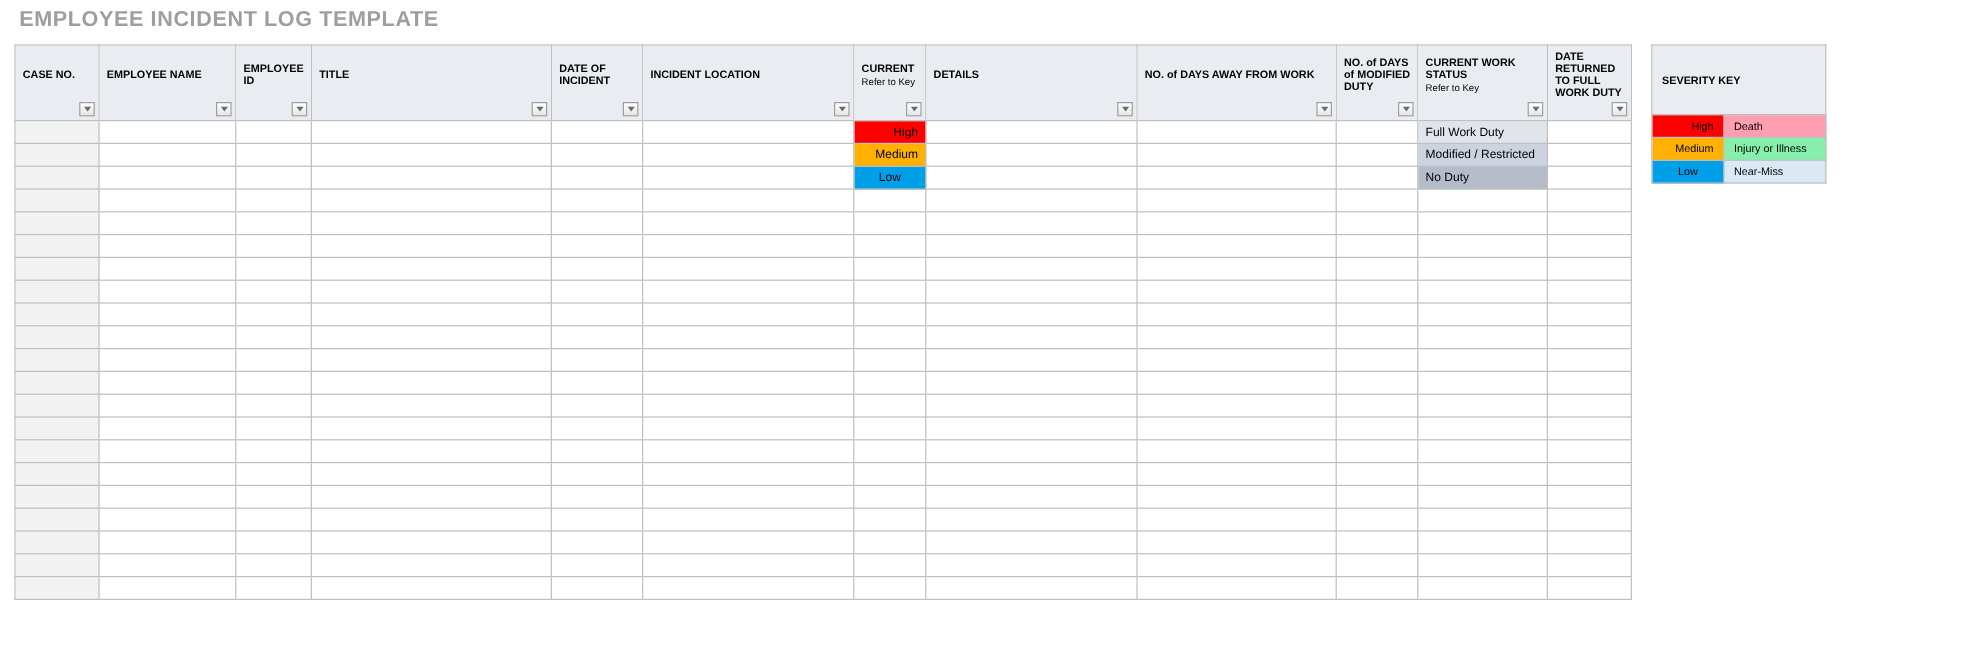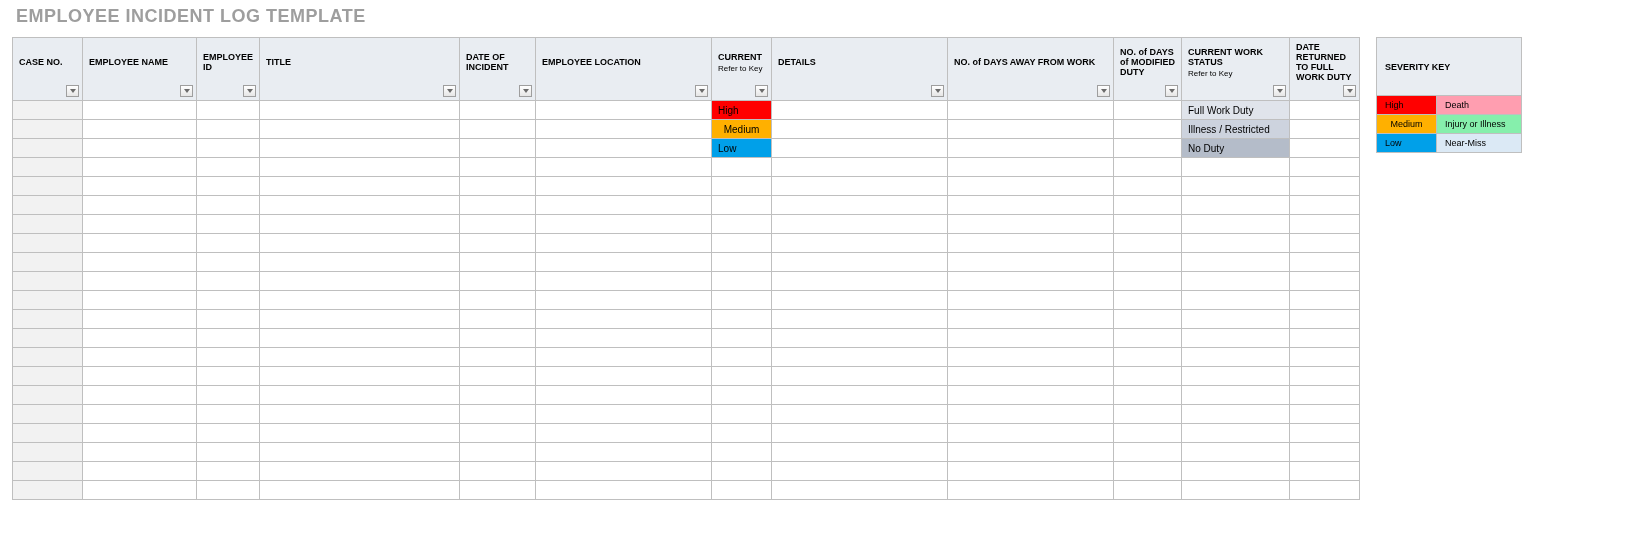--- a/index.html
+++ b/index.html
@@ -67,23 +67,23 @@
     border-right: 3px solid transparent;
     border-top: 4px solid #6b6b6b;
   }
   table.main tbody td {
     height: 19px;
     font-size: 10px;
     padding: 0 6px;
     background: #fff;
   }
   table.main tbody td.caseno { background: #f2f2f2; }
-  .sev-high  { background: #ff0000 !important; color: #000; text-align: left; }
-  .sev-med   { background: #ffb000 !important; color: #000; text-align: center; }
-  .sev-low   { background: #00a0e9 !important; color: #000; text-align: left; }
+  .sev-high  { background: #ff0000 !important; color: #000; text-align: right; }
+  .sev-med   { background: #ffb000 !important; color: #000; text-align: right; }
+  .sev-low   { background: #00a0e9 !important; color: #000; text-align: center; }
   .cws-full  { background: #e0e4eb !important; margin-top: 36px; }
   .cws-mod   { background: #cdd3de !important; }
   .cws-none  { background: #b4bcc9 !important; }
   
   .c-case  { width: 70px; }
   .c-name  { width: 114px; }
   .c-id    { width: 63px; }
   .c-title { width: 200px; }
   .c-date  { width: 76px; }
   .c-loc   { width: 176px; }
@@ -127,21 +127,21 @@
 <div class="wrap">
 
   <table class="main">
     <thead>
       <tr id="hdr-row">
           <th class="c-case"><span>CASE NO.</span><span class="filter"></span></th>
           <th class="c-name"><span>EMPLOYEE NAME</span><span class="filter"></span></th>
           <th class="c-id hdr-center"><span>EMPLOYEE ID</span><span class="filter"></span></th>
           <th class="c-title"><span>TITLE</span><span class="filter"></span></th>
           <th class="c-date hdr-center"><span>DATE OF INCIDENT</span><span class="filter"></span></th>
-          <th class="c-loc"><span>EMPLOYEE LOCATION</span><span class="filter"></span></th>
+          <th class="c-loc"><span>INCIDENT LOCATION</span><span class="filter"></span></th>
           <th class="c-sev"><span>CURRENT</span><span class="sub">Refer to Key</span><span class="filter"></span></th>
           <th class="c-det"><span>DETAILS</span><span class="filter"></span></th>
           <th class="c-days"><span>NO. of DAYS AWAY FROM WORK</span><span class="filter"></span></th>
           <th class="c-mod hdr-center"><span>NO. of DAYS of MODIFIED DUTY</span><span class="filter"></span></th>
           <th class="c-cws"><span>CURRENT WORK STATUS</span><span class="sub">Refer to Key</span><span class="filter"></span></th>
           <th class="c-ret hdr-center"><span>DATE RETURNED TO FULL WORK DUTY</span><span class="filter"></span></th>
         </tr>
     </thead>
     <tbody id="body-rows">
         <tr>
@@ -162,21 +162,21 @@
           <td class="caseno"></td>
           <td></td>
           <td></td>
           <td></td>
           <td></td>
           <td></td>
           <td class="sev-med">Medium</td>
           <td></td>
           <td></td>
           <td></td>
-          <td class="cws-mod">Illness / Restricted</td>
+          <td class="cws-mod">Modified / Restricted</td>
           <td></td>
         </tr>
         <tr>
           <td class="caseno"></td>
           <td></td>
           <td></td>
           <td></td>
           <td></td>
           <td></td>
           <td class="sev-low">Low</td>

